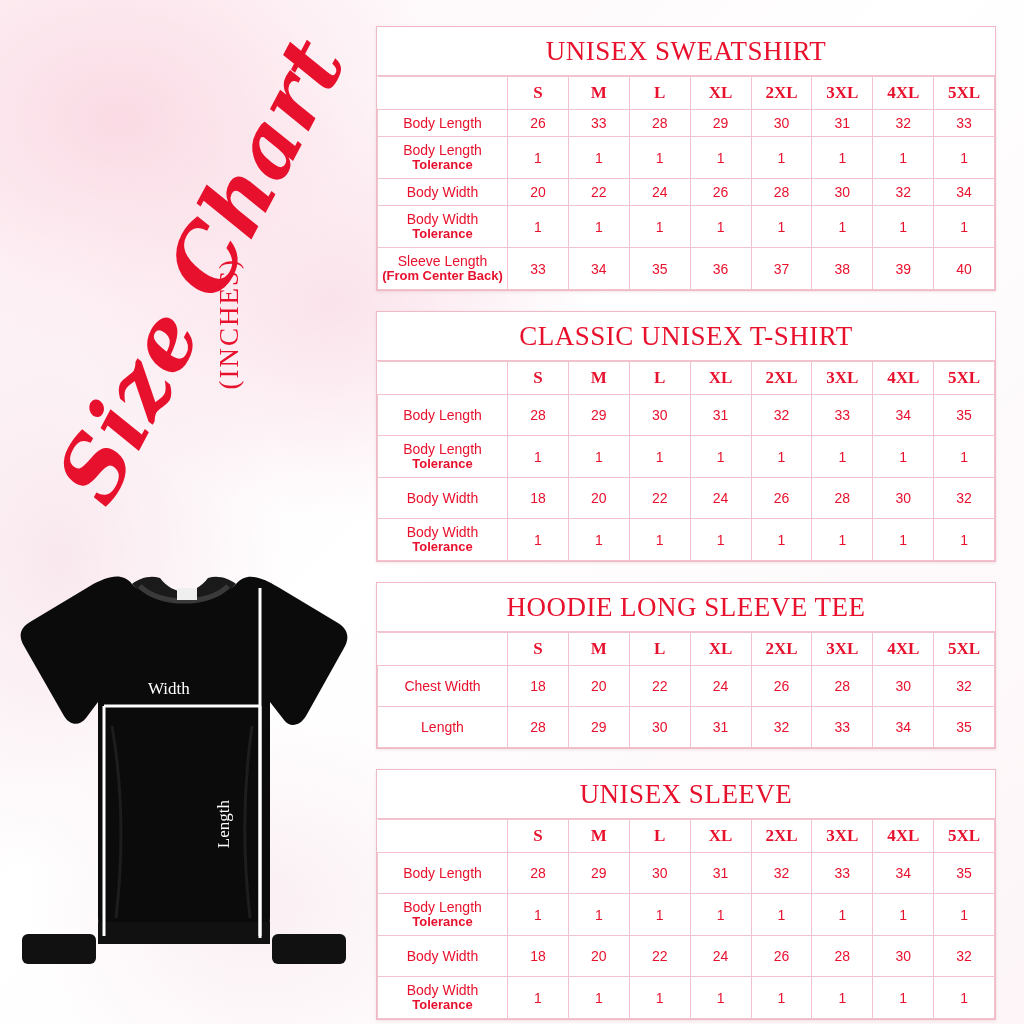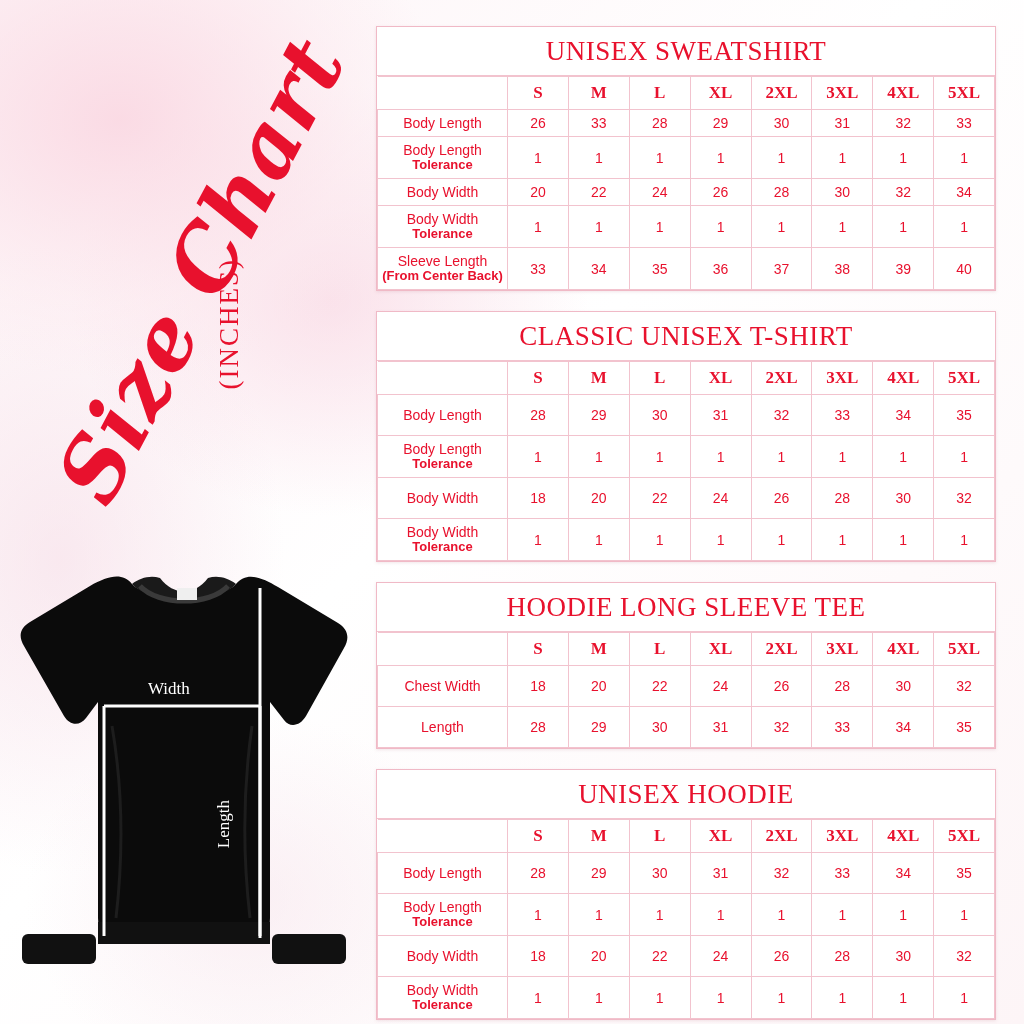--- a/index.html
+++ b/index.html
@@ -403,21 +403,21 @@
           <td class="val">32</td>
           <td class="val">33</td>
           <td class="val">34</td>
           <td class="val">35</td>
         </tr>
       </tbody>
         </table>
     </div>
 
     <div class="chart-card">
-      <div class="chart-title">UNISEX HOODIE</div>
+      <div class="chart-title">UNISEX SLEEVE</div>
       <table class="size-table">
         <colgroup>
             <col class="rowhead">
             <col>
             <col>
             <col>
             <col>
             <col>
             <col>
             <col>

